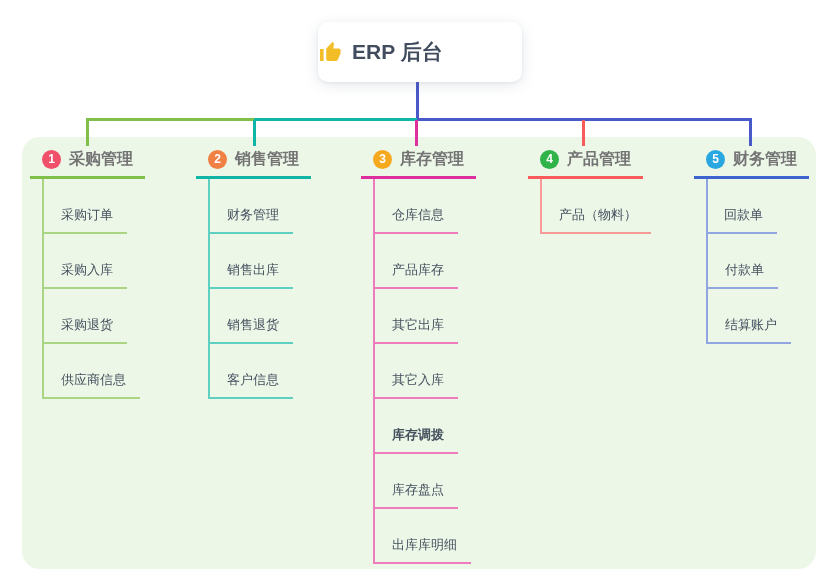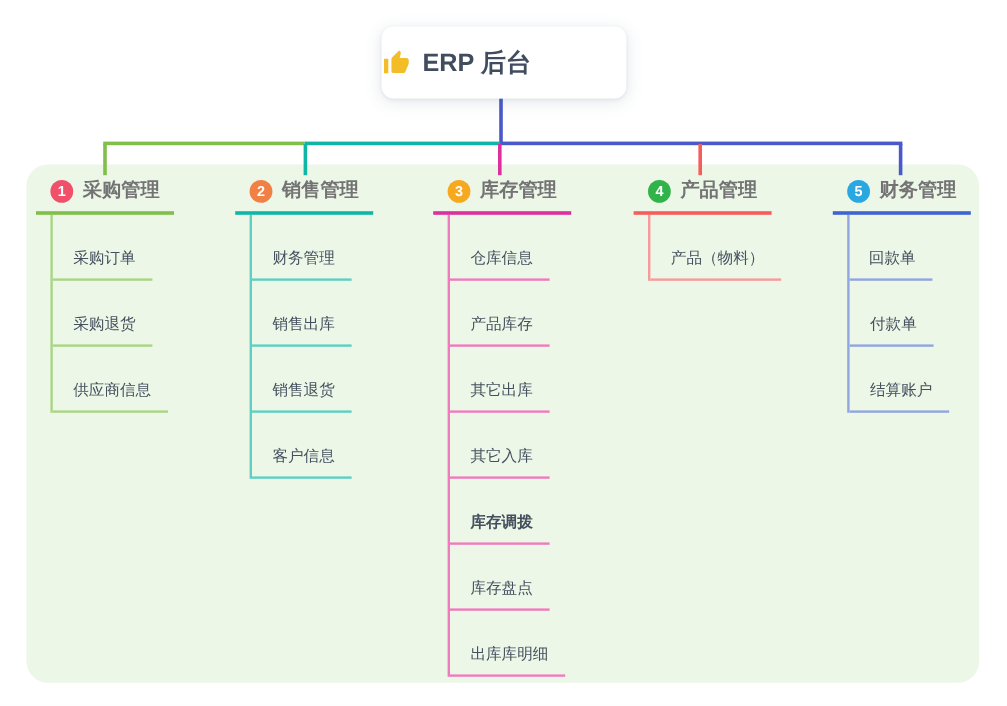--- a/index.html
+++ b/index.html
@@ -76,20 +76,21 @@
     <span>ERP 后台</span>
   </div>
 
   <div class="branch b1">
     <div class="branch-header" style="border-color: rgb(128, 191, 74);">
       <span class="badge" style="background: rgb(241, 80, 106);">1</span>
       <span class="branch-label">采购管理</span>
     </div>
     <div class="children" style="border-color: rgb(170, 213, 132);">
       <div class="child" style="border-color: rgb(170, 213, 132);">采购订单</div>
+      <div class="child" style="border-color: rgb(170, 213, 132);">采购入库</div>
       <div class="child" style="border-color: rgb(170, 213, 132);">采购退货</div>
       <div class="child" style="border-color: rgb(170, 213, 132);">供应商信息</div>
     </div>
   </div>
 
   <div class="branch b2">
     <div class="branch-header" style="border-color: rgb(15, 182, 166);">
       <span class="badge" style="background: rgb(240, 128, 67);">2</span>
       <span class="branch-label">销售管理</span>
     </div>

